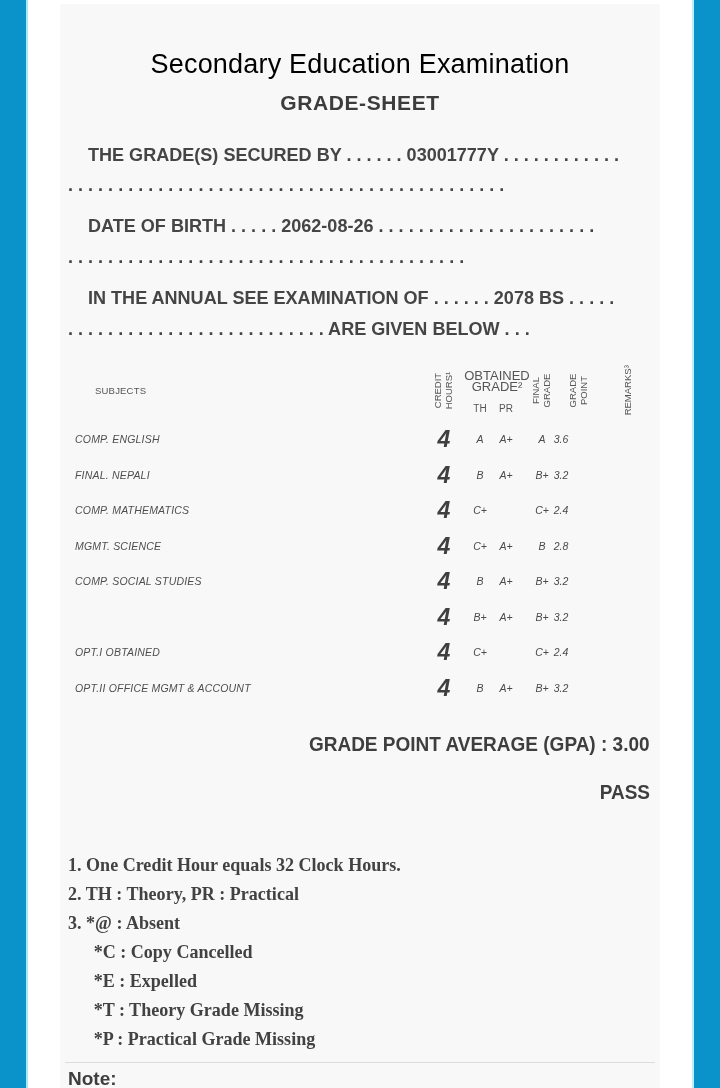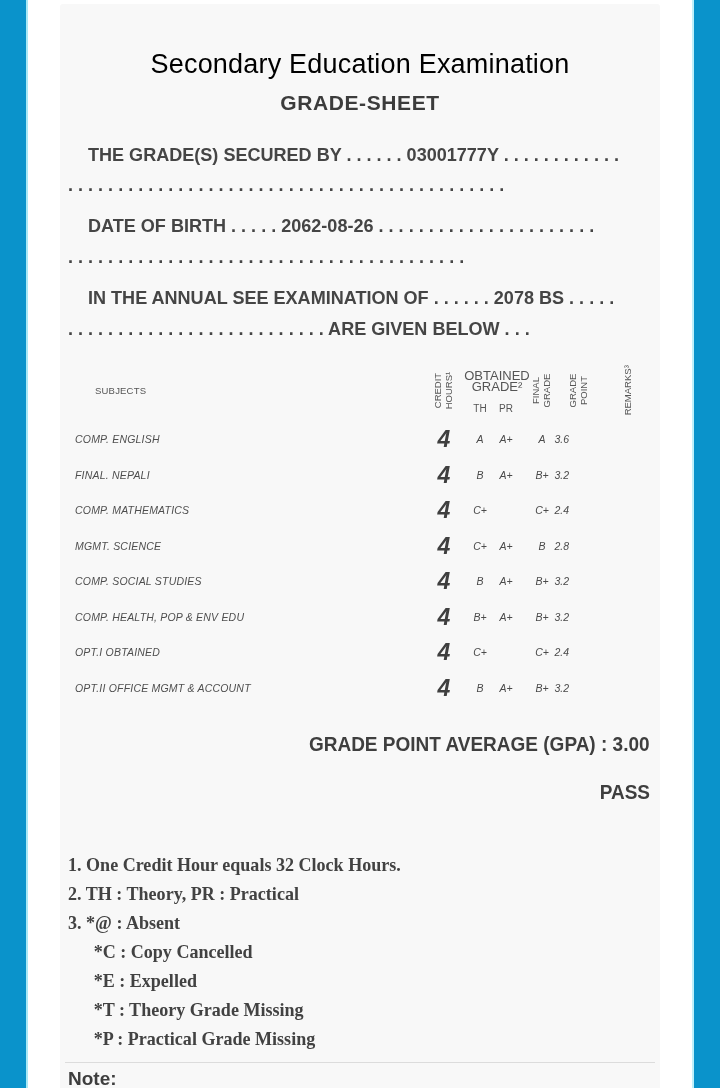--- a/index.html
+++ b/index.html
@@ -54,21 +54,21 @@
   .pr-h { left:426px; }
 
   .rows { left:0; top:418px; width:600px; }
   .trow { position:relative; height:35.5px;font-style:italic; }
   .trow span { position:absolute; top:0; line-height:35.5px; }
   .c-subject { left:15px;  font-size:10.5px; color:#4e4e4e; letter-spacing:0.2px; }
   .c-credit  { left:354px; width:60px; text-align:center; font-size:23px; font-weight:600; color:#3f3f3f; }
   .c-th      { left:400px; width:40px; text-align:center; font-size:10.5px; color:#4a4a4a; }
   .c-pr      { left:426px; width:40px; text-align:center; font-size:10.5px; color:#4a4a4a; }
   .c-final   { left:462px; width:40px; text-align:center; font-size:10.5px; color:#4a4a4a; }
-  .c-point   { left:469px; width:40px; text-align:right; font-size:10.5px; color:#4a4a4a; }
+  .c-point   { left:481px; width:40px; text-align:center; font-size:10.5px; color:#4a4a4a; }
   .c-remarks { left:543px; width:50px; text-align:center; font-size:10.5px; color:#4a4a4a; }
 
   .gpa, .pass {
     right:10px; font-size:20px; font-weight:700; color:#3e3e3e; white-space:nowrap;
     transform:scaleX(0.95); transform-origin:right center;
   }
   .gpa  { top:729px; }
   .pass { top:777px; }
 
   .footnotes { left:8px; top:846px;font-family:Liberation Serif, serif; }
@@ -173,21 +173,20 @@
       <div class="trow">
         <span class="c-subject">COMP. SOCIAL STUDIES</span>
         <span class="c-credit">4</span>
         <span class="c-th">B</span>
         <span class="c-pr">A+</span>
         <span class="c-final">B+</span>
         <span class="c-point">3.2</span>
         <span class="c-remarks"></span>
       </div>
       <div class="trow">
-        <span class="c-subject">COMP. HEALTH, POP &amp; ENV EDU</span>
         <span class="c-credit">4</span>
         <span class="c-th">B+</span>
         <span class="c-pr">A+</span>
         <span class="c-final">B+</span>
         <span class="c-point">3.2</span>
         <span class="c-remarks"></span>
       </div>
       <div class="trow">
         <span class="c-subject">OPT.I OBTAINED</span>
         <span class="c-credit">4</span>

